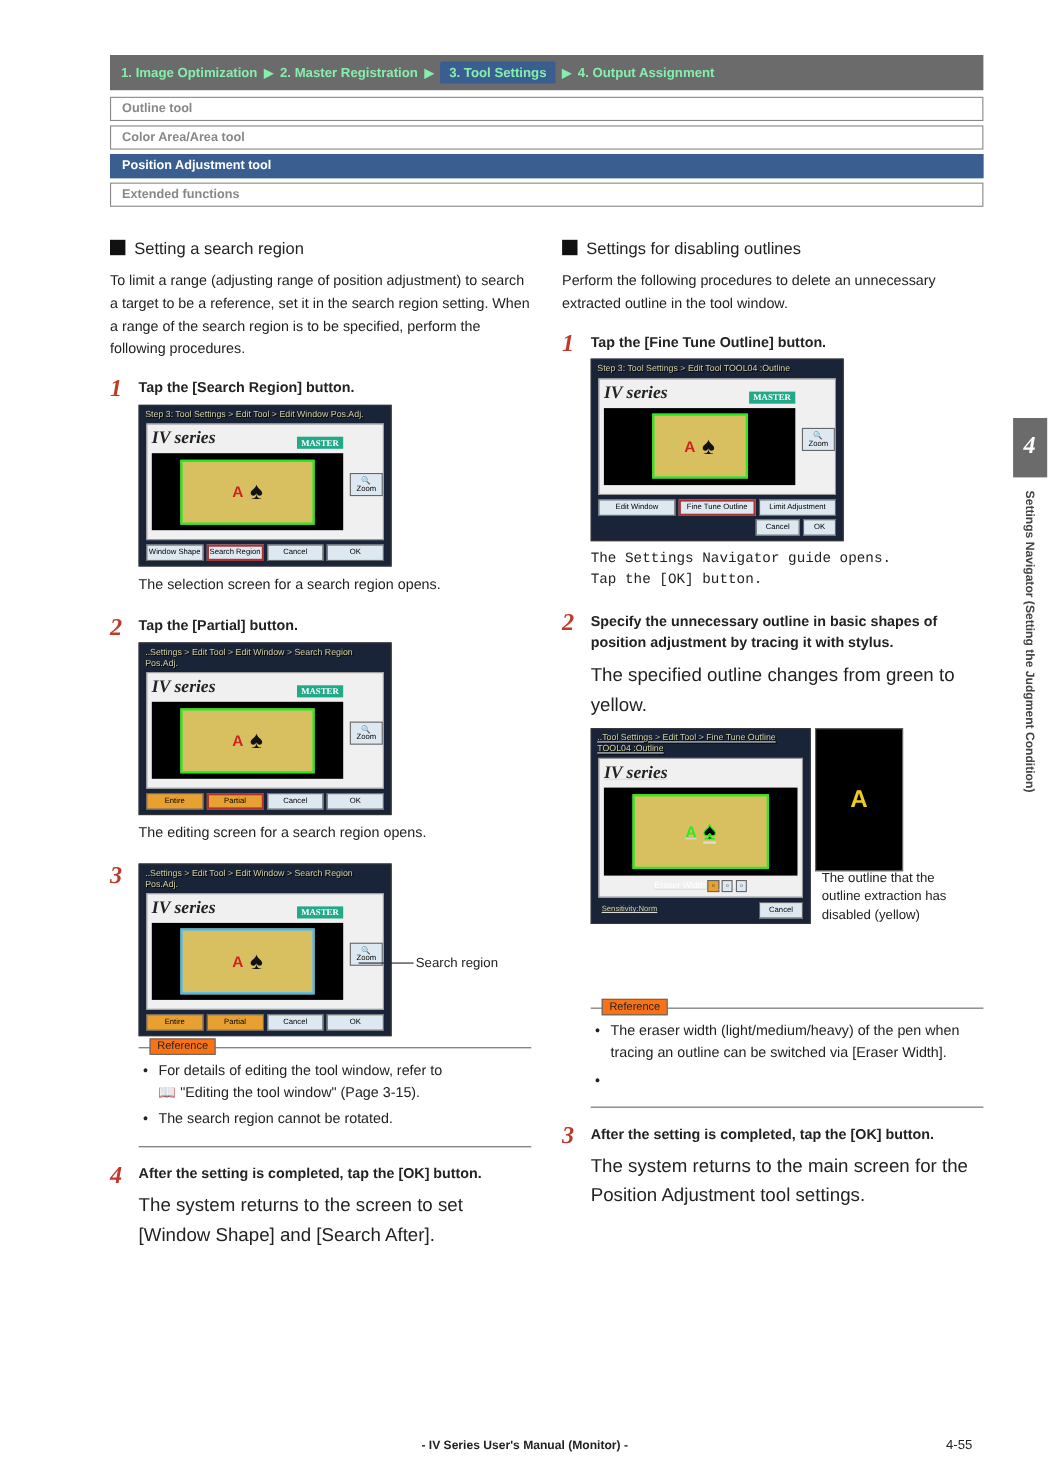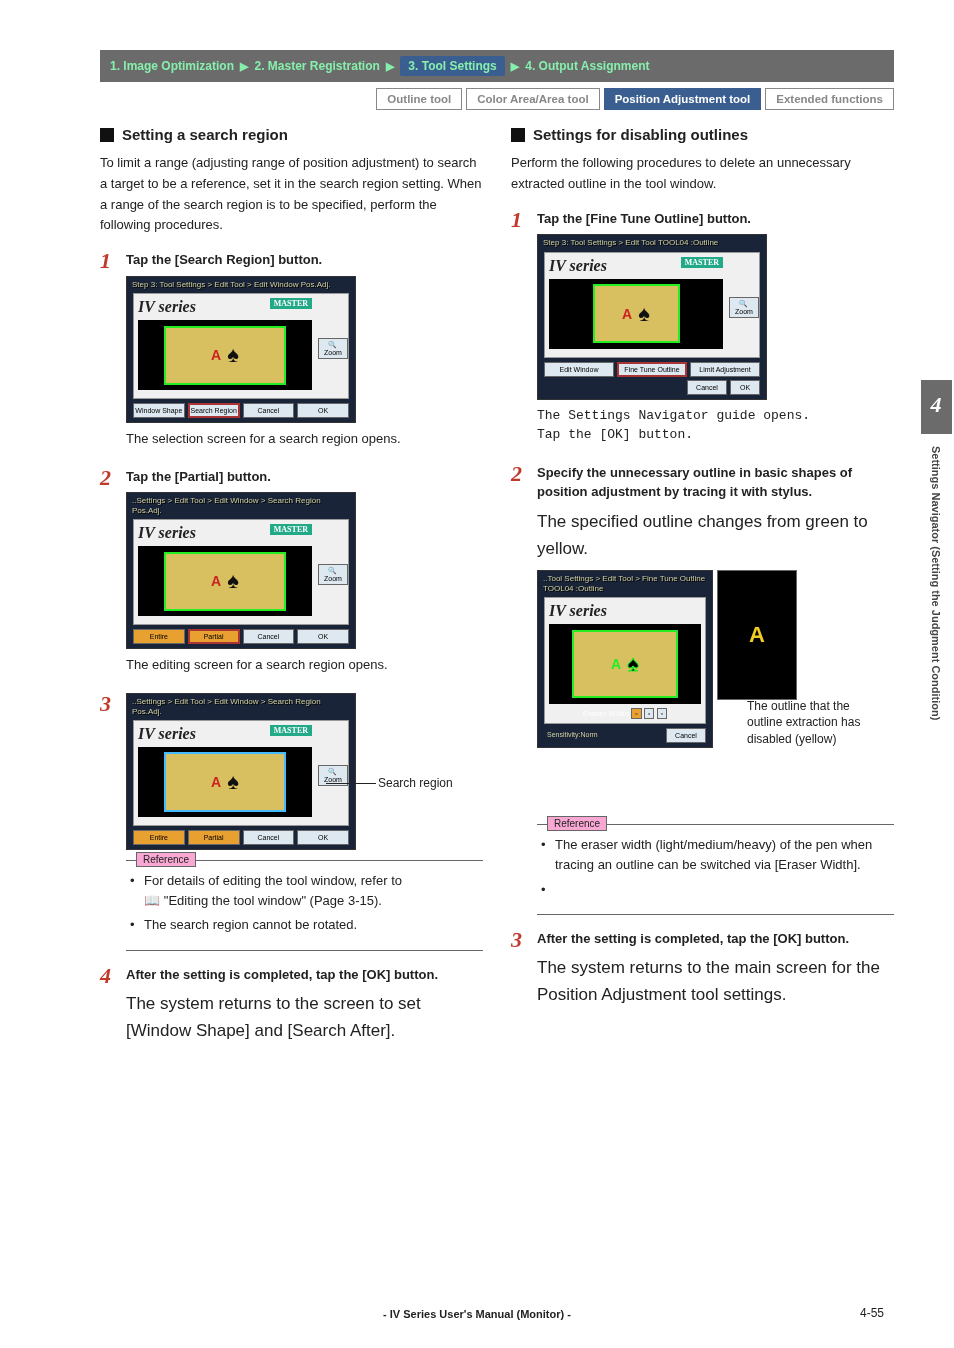--- a/index.html
+++ b/index.html
@@ -24,37 +24,38 @@
     gap: 6px;
     margin-bottom: 6px;
   }
   .bc-item { white-space: nowrap; }
   .bc-active { background: #3a5e8f; padding: 3px 8px; border-radius: 2px; }
   .bc-arrow { font-size: 11px; }
   .tabrow {
     display: flex;
     justify-content: flex-end;
     gap: 4px;
-    margin-bottom: 16px;
+    margin-bottom: 30px;
+    flex-direction: column;
   }
   .tab {
     border: 1px solid #888;
     font-size: 11.5px;
     font-weight: bold;
     color: #888;
     padding: 4px 10px;
   }
   .tab.active { background: #3a5e8f; color:#fff; border-color:#3a5e8f; }
   .cols { display: flex; gap: 28px; }
   .col { flex: 1; }
   .sec-title {
     font-size: 15px;
-    font-weight: bold;
+    font-weight: normal;
     display: flex;
-    align-items: center;
+    align-items: flex-start;
     gap: 8px;
     margin-bottom: 10px;
   }
   .blackbox { width:14px; height:14px; background:#111; }
   .intro { font-size: 13px; line-height:1.6; margin-bottom:14px; }
   .step { display:flex; gap:8px; margin-bottom:4px; }
   .stepnum {
     font-family: "Times New Roman", serif;
     font-style: italic;
     font-weight:bold;
@@ -84,21 +85,21 @@
     position:relative;
   }
   .ivtitle {
     font-family:"Times New Roman",serif;
     font-style:italic;
     font-weight:bold;
     font-size:16px;
     color:#222;
     display:flex;
     justify-content:space-between;
-    align-items:flex-start;
+    align-items:flex-end;
   }
   .master { background:#2a8; color:#fff; font-size:8px; font-style:normal; font-weight:bold; padding:1px 4px; }
   .viewport {
     background:#000;
     height:70px;
     margin:4px 0;
     display:flex;
     align-items:center;
     justify-content:center;
     position:relative;
@@ -143,21 +144,21 @@
     border-top:1px solid #666;
     border-bottom:1px solid #666;
     padding:10px 0 10px 4px;
     margin:10px 0;
     position:relative;
   }
   .reflabel {
     position:absolute;
     top:-9px;
     left:10px;
-    background:#f9a8d4;
+    background:#f97316;
     font-size:10px;
     border:1px solid #666;
     padding:1px 6px;
   }
   .reflabel::after {
     content:"";
     position:absolute;
     right:-5px;
     bottom:-1px;
     width:6px; height:6px;
@@ -415,21 +416,21 @@
         </div>
       </div>
 
       <div class="step">
         <div class="stepnum">2</div>
         <div class="stepbody" style="position:relative;">
           <div class="steptitle">Specify the unnecessary outline in basic shapes of position adjustment by tracing it with stylus.</div>
           <div class="steptext">The specified outline changes from green to yellow.</div>
 
           <div class="twoimg">
-            <div class="screenshot" style="width:176px;">
+            <div class="screenshot" style="width:200px;text-decoration:underline;">
               <div class="crumbs">..Tool Settings &gt; Edit Tool &gt; Fine Tune Outline TOOL04 :Outline</div>
               <div class="whitearea">
                 <div class="ivtitle">
                     <span>IV series</span>
                   </div>
                 <div class="viewport" style="height:80px;">
                   <div class="greenbox" style="width:70%;">
                       <span class="letterA" style="color:#2e2;">A</span>
                       <span class="spade" style="color:#000;-webkit-text-stroke:1px #2e2;">♠</span>
                     </div>

